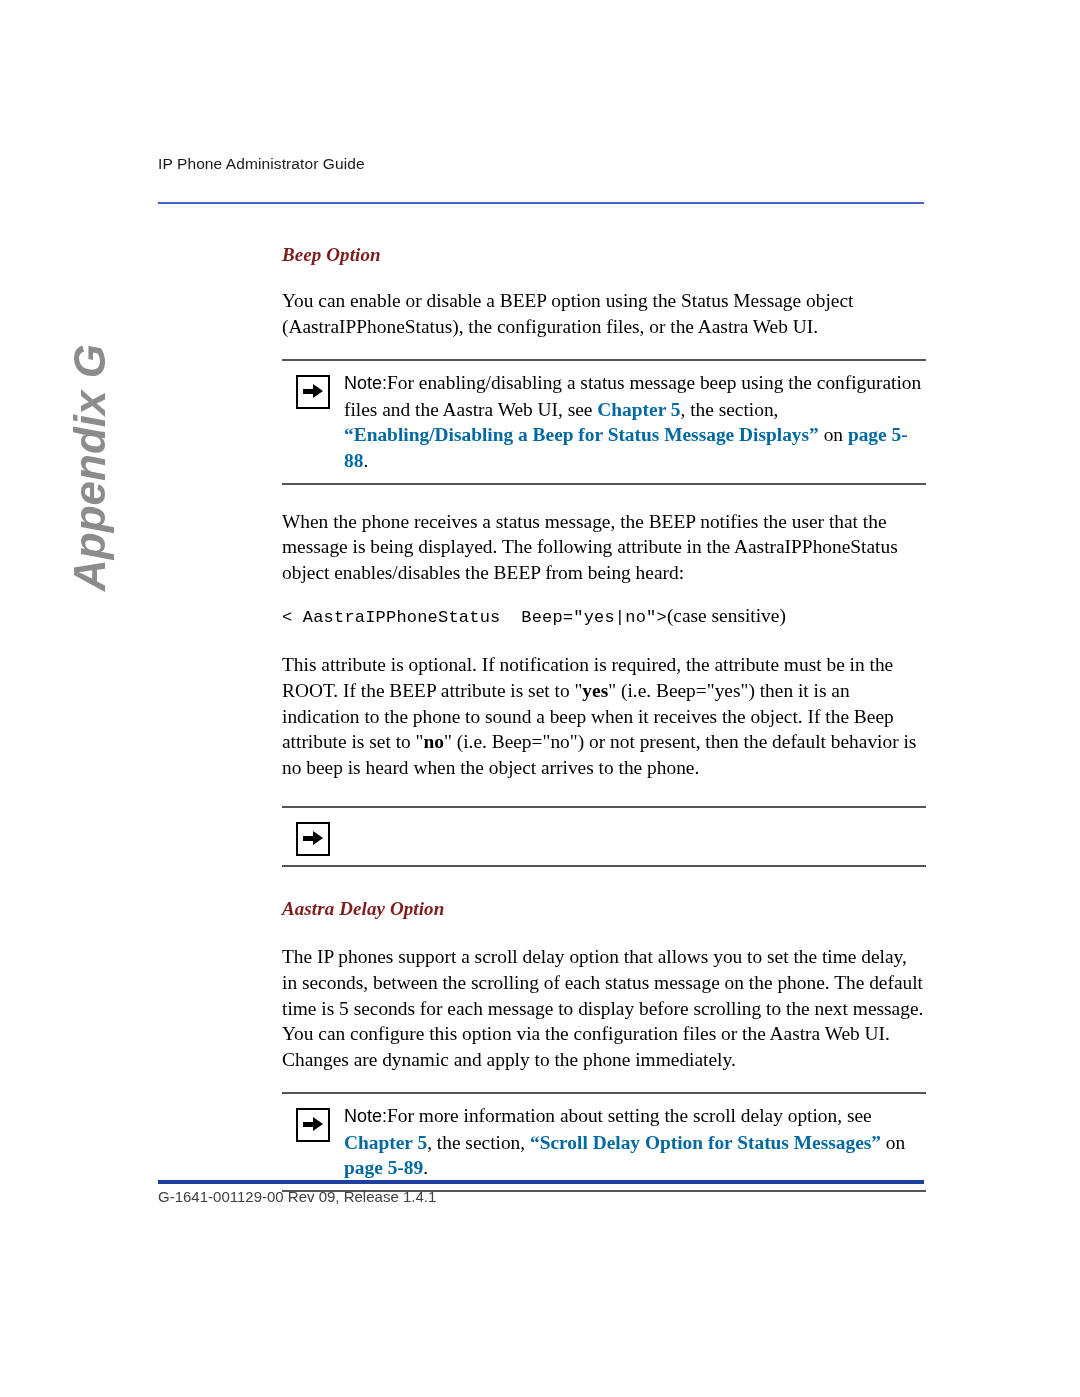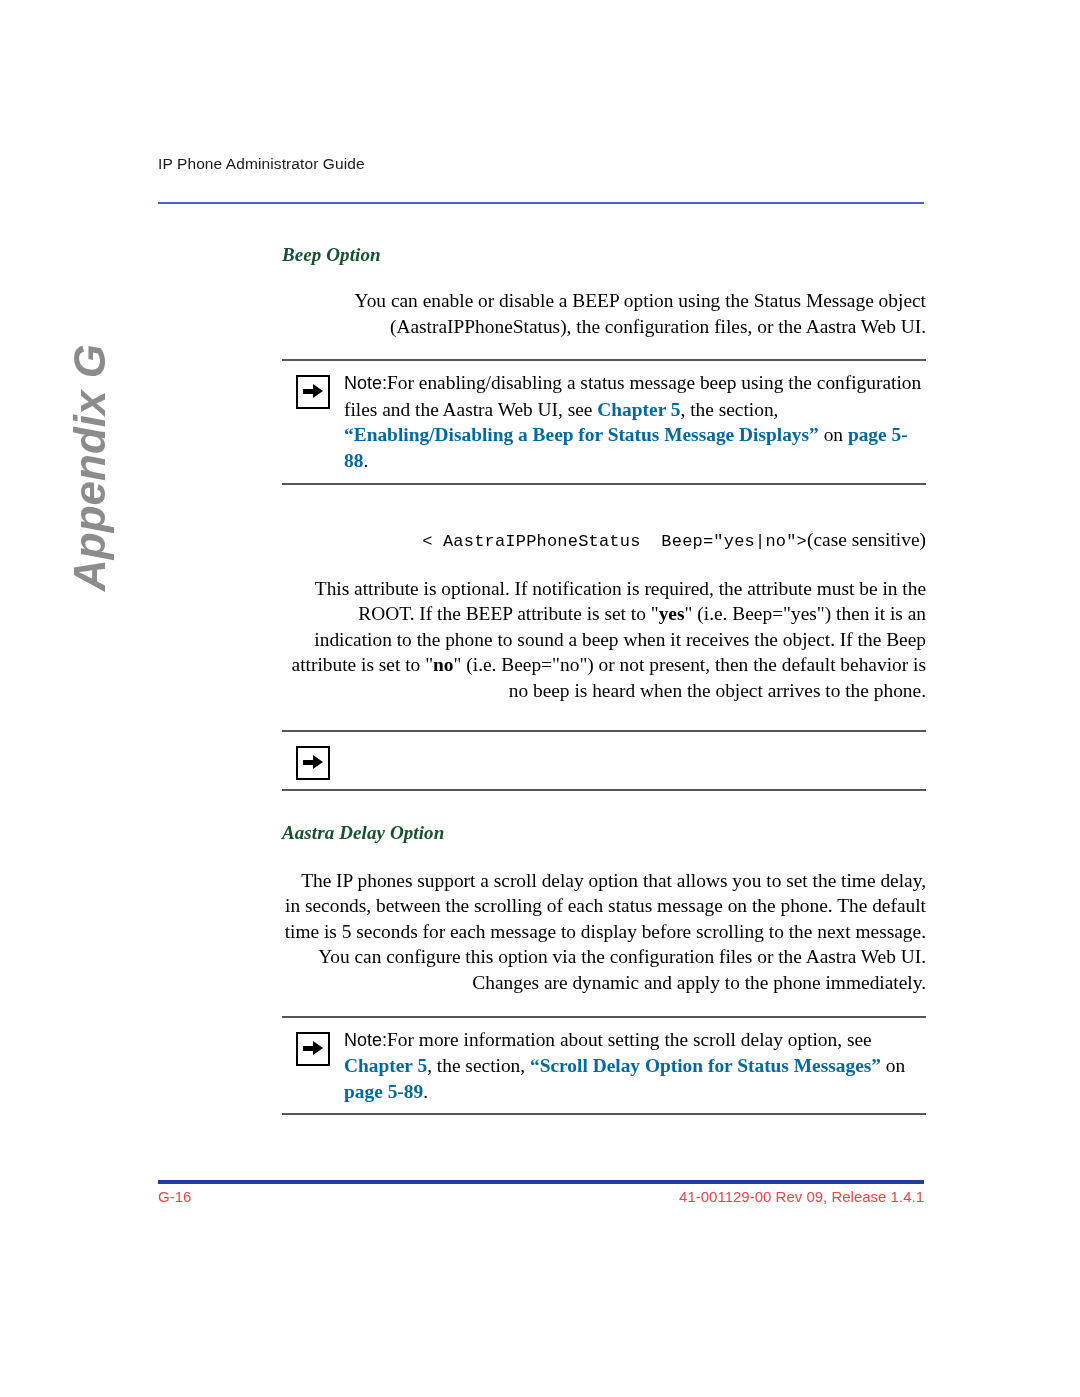--- a/index.html
+++ b/index.html
@@ -82,30 +82,30 @@
     width: 644px;
   }
 
   h2.sub-head {
     margin: 0;
     font-family: "Liberation Serif", serif;
     font-weight: bold;
     font-style: italic;
     font-size: 19px;
     line-height: 23px;
-    color: #14532d;
+    color: #7f1d1d;
     letter-spacing: 0.1px;
   }
 
   p.body-text {
     margin: 0;
     font-size: 19.4px;
     line-height: 25.6px;
     color: #000;
-    text-align: right;
+    text-align: left;
   }
 
   .code-line {
     font-family: "Liberation Mono", monospace;
     font-size: 17px;
     line-height: 25px;
     letter-spacing: 0.2px;
     white-space: pre;
     display: inline;
   }
@@ -186,25 +186,24 @@
     width: 766px;
     height: 4px;
     background: #1f3f9f;
   }
   .footer {
     position: absolute;
     left: 158px;
     top: 1188px;
     width: 766px;
     display: flex;
-    justify-content: space-between;
     align-items: baseline;
     font-family: "Liberation Sans", sans-serif;
     font-size: 15px;
-    color: #ef4444;
+    color: #404040;
   }
   .footer-right { white-space: nowrap; }
 </style>
 </head>
 <body>
 
 <div class="page">
 
   <div class="header">
     <div class="header-line">IP Phone Administrator Guide</div>
@@ -232,20 +231,21 @@
           <span class="arrow-head"></span>
         </span>
       </div>
       <div class="note-body">
         <span class="note-label">Note:</span><span>For enabling/disabling a status message beep using the configuration files and the Aastra Web UI, see </span><span class="lnk">Chapter 5</span><span>, the section, </span><span class="lnk">“Enabling/Disabling a Beep for Status Message Displays”</span><span> on </span><span class="lnk">page 5-88</span><span>.</span>
       </div>
     </div>
 
     <div class="sp-24"></div>
 
+    <p class="body-text">When the phone receives a status message, the BEEP notifies the user that the message is being displayed. The following attribute in the AastraIPPhoneStatus object enables/disables the BEEP from being heard:</p>
 
     <div class="sp-18"></div>
 
     <p class="body-text"><span class="code-line">&lt; AastraIPPhoneStatus  Beep="yes|no"&gt;</span><span class="code-caption">(case sensitive)</span></p>
 
     <div class="sp-22"></div>
 
     <p class="body-text"><span>This attribute is optional. If notification is required, the attribute must be in the ROOT. If the BEEP attribute is set to "</span><b>yes</b><span>" (i.e. Beep="yes") then it is an indication to the phone to sound a beep when it receives the object.  If the Beep attribute is set to "</span><b>no</b><span>" (i.e. Beep="no") or not present, then the default behavior is no beep is heard when the object arrives to the phone.</span></p>
 
     <div class="sp-26"></div>

